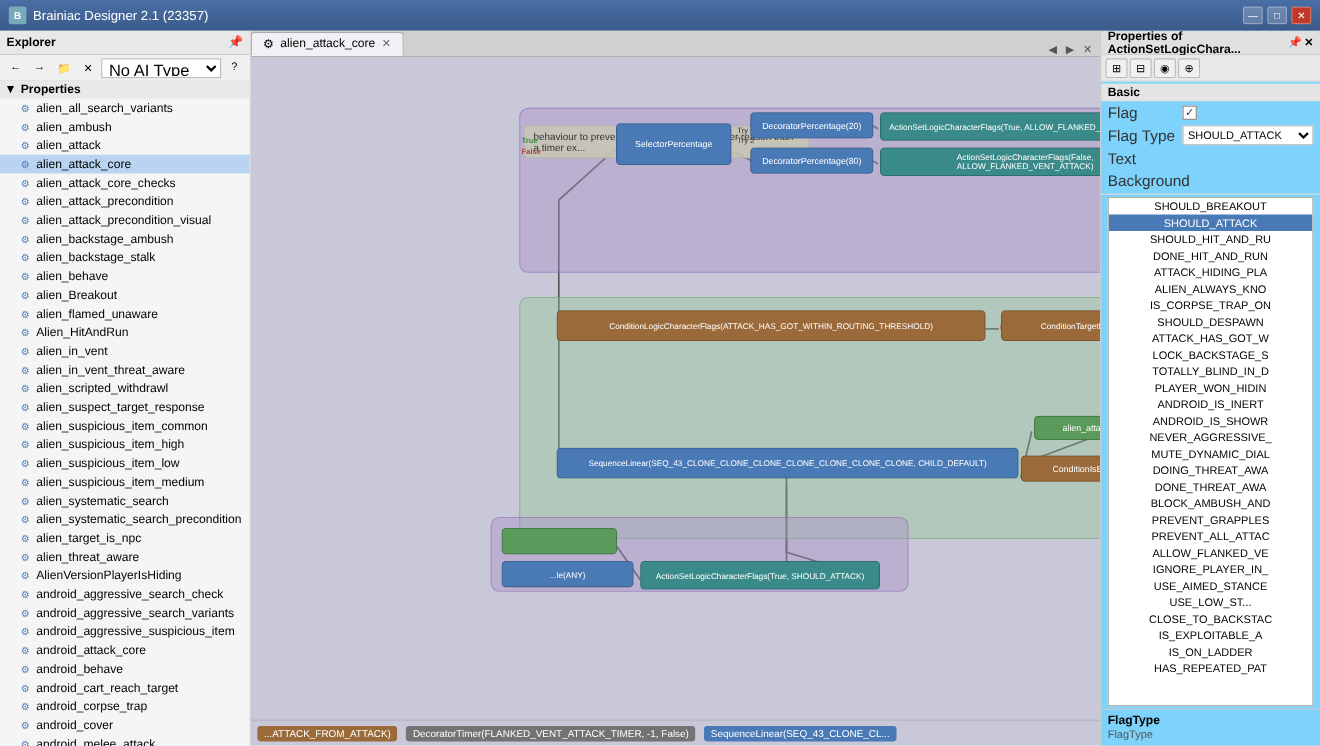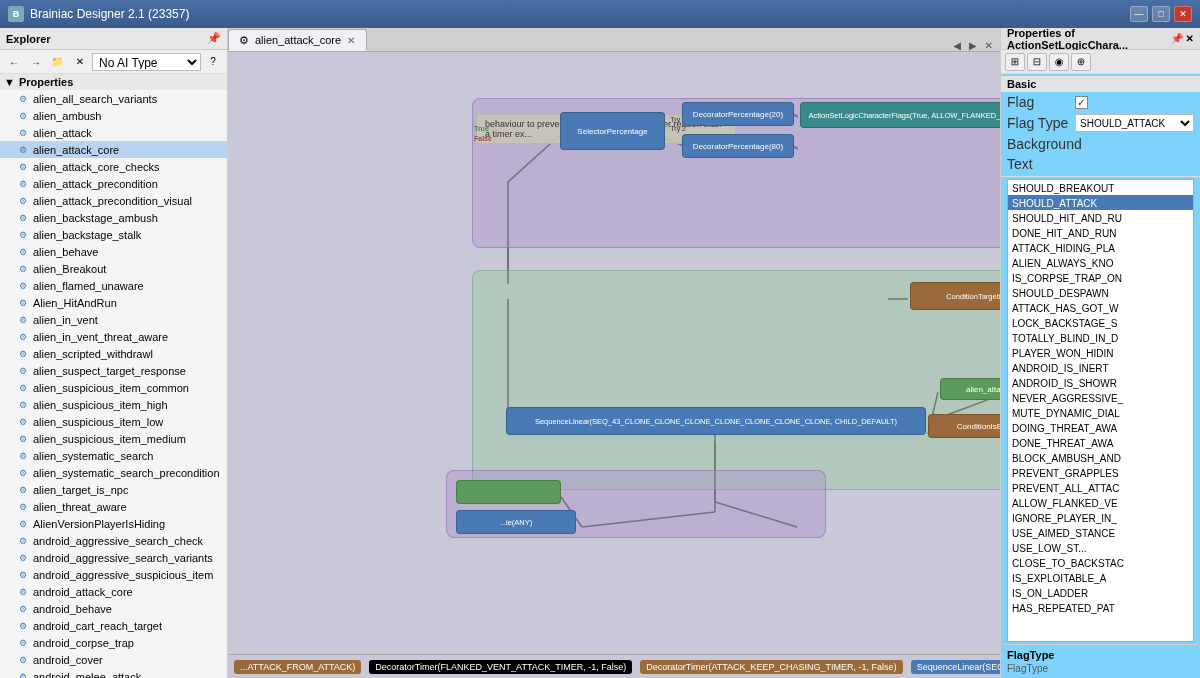--- a/index.html
+++ b/index.html
@@ -88,21 +88,21 @@
     .toolbar-btn {
       width: 20px; height: 18px;
       background: transparent;
       border: 1px solid transparent;
       border-radius: 2px;
       cursor: pointer;
       display: flex; align-items: center; justify-content: center;
       font-size: 10px;
     }
     .ai-type-select {
-      font-size: 12px;
+      font-size: 15px;
       padding: 1px 2px;
       border: 1px solid #bbb;
       background: white;
       height: 18px;
       flex: 1;
     }
 
     .explorer-tree {
       flex: 1;
       overflow-y: auto;
@@ -312,20 +312,21 @@
       height: 18px;
     }
     
     .props-dropdown-list {
       flex: 1;
       overflow-y: auto;
       overflow-x: hidden;
       border: 1px solid #aaa;
       background: white;
       margin: 2px 6px;
+      text-align: center;
     }
     .dropdown-item {
       padding: 1px 4px;
       font-size: 10px;
       cursor: pointer;
       white-space: nowrap;
       overflow: hidden;
       text-overflow: ellipsis;
       height: 15px;
       line-height: 15px;
@@ -364,21 +365,21 @@
       overflow: hidden;
     }
     .bottom-node {
       background: #4a7ab5;
       color: white;
       padding: 2px 6px;
       border-radius: 3px;
       font-size: 9px;
       white-space: nowrap;
     }
-    .bottom-node.teal { background: #000000; }
+    .bottom-node.teal { background: #737373; }
     .bottom-node.brown { background: #9a6a3a; }
     .bottom-node.big { background: #4a7ab5; }
     
     .comment-overlay {
       position: absolute;
       background: rgba(200, 200, 180, 0.85);
       border: 1px solid #aaa8;
       border-radius: 3px;
       font-size: 9px;
       color: #333;
@@ -538,21 +539,29 @@
             <div>Try 2</div>
         </div>
       </div>
 
       <div class="node node-blue" style="left:454px; top:50px; width:112px; height:24px; font-size:8px;">DecoratorPercentage(20)</div>
 
       <div class="node node-blue" style="left:454px; top:82px; width:112px; height:24px; font-size:8px;">DecoratorPercentage(80)</div>
 
       <div class="node node-teal" style="left:572px; top:50px; width:264px; height:26px; font-size:7.5px;">ActionSetLogicCharacterFlags(True, ALLOW_FLANKED_VENT_ATTACK)</div>
 
-
+      <div class="node node-teal" style="left:572px; top:82px; width:264px; height:26px; font-size:7.5px;">ActionSetLogicCharacterFlags(False, ALLOW_FLANKED_VENT_ATTACK)</div>
+
+      <div class="node node-brown" style="left:278px; top:230px; width:390px; height:28px; font-size:7.5px;">
+        ConditionLogicCharacterFlags(ATTACK_HAS_GOT_WITHIN_ROUTING_THRESHOLD)
+        <div style="position:absolute; right:-32px; top:2px; font-size:7px; line-height:1.3; color:#333;">
+          <div style="color:#484; font-weight:bold;">True</div>
+            <div style="color:#a44; font-weight:bold;">False</div>
+        </div>
+      </div>
 
       <div class="node node-brown" style="left:682px; top:230px; width:220px; height:28px; font-size:7.5px;">
         ConditionTargetIsWithinRoutingDistance(20)
         
       </div>
 
       <div class="node node-blue" style="left:278px; top:355px; width:420px; height:28px; font-size:7.5px;">SequenceLinear(SEQ_43_CLONE_CLONE_CLONE_CLONE_CLONE_CLONE_CLONE, CHILD_DEFAULT)</div>
 
       <div class="node node-green" style="left:712px; top:326px; width:144px; height:22px; font-size:8px;">alien_attack_core_checks</div>
 
@@ -561,27 +570,27 @@
         
       </div>
 
       <div class="node node-green" style="left:228px; top:428px; width:105px; height:24px; font-size:8px;"></div>
 
       <div style="position:absolute; left:266px; top:462px; font-size:8px; color:#555;">
         <span style="color:#484; font-weight:bold;">True</span>&nbsp;&nbsp;<span style="color:#a44; font-weight:bold;">False</span>
       </div>
       <div class="node node-blue" style="left:228px; top:458px; width:120px; height:24px; font-size:7.5px;">...le(ANY)</div>
 
+      <div class="node node-teal" style="left:354px; top:458px; width:218px; height:26px; font-size:7.5px;">ActionSetLogicCharacterFlags(True, SHOULD_ATTACK)</div>
 
     </div>
 
     <div class="bottom-strip">
       <div class="bottom-node brown">...ATTACK_FROM_ATTACK)</div>
       <div class="bottom-node teal">DecoratorTimer(FLANKED_VENT_ATTACK_TIMER, -1, False)</div>
-      <div class="bottom-node brown">DecoratorTimer(ATTACK_KEEP_CHASING_TIMER, -1, False)</div>
       <div class="bottom-node big">SequenceLinear(SEQ_43_CLONE_CL...</div>
     </div>
   </div>
 
   <div class="properties-panel">
     <div class="props-header">
       <span>Properties of ActionSetLogicChara...</span>
       <div style="display:flex; gap:2px;">
         <span style="cursor:pointer; font-size:10px;">📌</span>
         <span style="cursor:pointer; font-size:10px;">✕</span>
@@ -603,25 +612,25 @@
       </div>
 
       <div class="props-row">
         <span class="props-label">Flag Type</span>
         <select class="flag-type-select">
           <option>SHOULD_ATTACK</option>
         </select>
       </div>
 
       <div class="props-row">
+        <span class="props-label">Text</span>
+        <span class="props-value"></span>
+      </div>
+      <div class="props-row">
         <span class="props-label">Background</span>
-        <span class="props-value"></span>
-      </div>
-      <div class="props-row">
-        <span class="props-label">Text</span>
         <span class="props-value"></span>
       </div>
     </div>
 
     <div class="props-dropdown-list" id="dropdown-list">
         <div class="dropdown-item">SHOULD_BREAKOUT</div>
         <div class="dropdown-item selected">SHOULD_ATTACK</div>
         <div class="dropdown-item">SHOULD_HIT_AND_RU</div>
         <div class="dropdown-item">DONE_HIT_AND_RUN</div>
         <div class="dropdown-item">ATTACK_HIDING_PLA</div>

